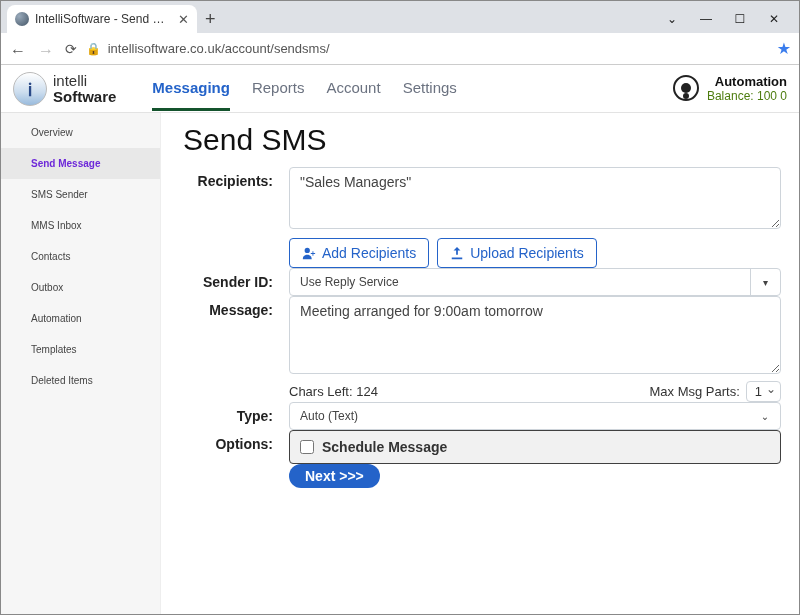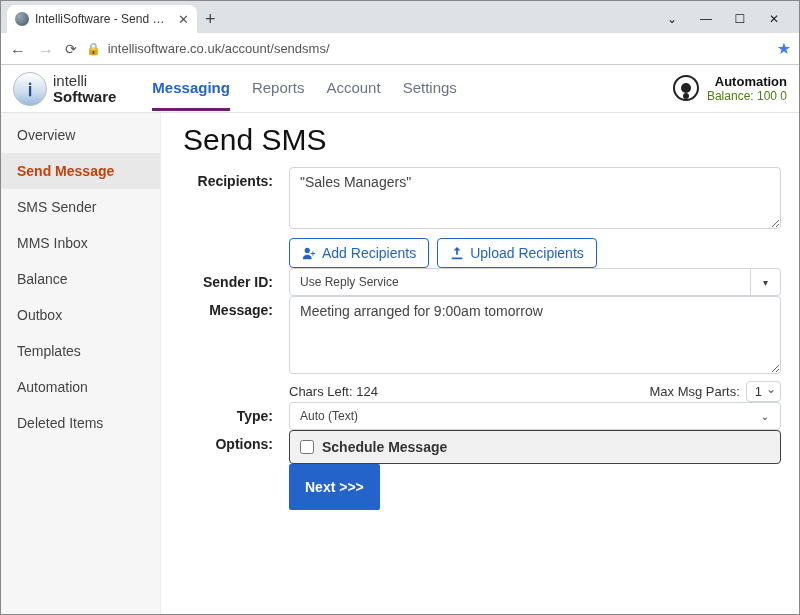--- a/index.html
+++ b/index.html
@@ -25,50 +25,50 @@
   
   
   .app-header { display:flex; align-items:center; height:48px; padding:0 12px; border-bottom:1px solid #e3e3e3; gap:14px;}
   .logo-wrap { display:flex; align-items:center; gap:6px; }
   .logo-circ { width:34px; height:34px; border-radius:50%; background:linear-gradient(#fff,#cde 60%,#9bd); border:1px solid #bbb; display:flex; align-items:center; justify-content:center; font-size:18px; color:#2a4a88; font-weight:bold;}
   .brand { line-height:1.05; font-size:15px; color:#333;}
   .brand .b1{color:#333;}
   .brand .b2{font-weight:bold; color:#222;}
   .tabs { display:flex; gap:22px; margin-left:22px;}
   .tablink { font-size:15px; color:#6b7280; padding:12px 0; cursor:pointer; }
-  .tablink.active { color:#2463c9; font-weight:600; border-bottom:3px solid #701a75; }
+  .tablink.active { color:#2463c9; font-weight:600; border-bottom:3px solid #14532d; }
   .user-box { margin-left:auto; display:flex; align-items:center; gap:8px;}
   .avatar { width:26px; height:26px; border:2px solid #222; border-radius:50%; display:flex; align-items:center; justify-content:center;}
   .avatar::after{content:""; width:10px; height:10px; background:#222; border-radius:50%; box-shadow:0 8px 0 -2px #222;}
   .user-text { text-align:right; line-height:1.2; font-size:13px;}
   .user-text .uname{font-weight:bold; color:#111;}
   .user-text .bal{font-size:12px; color:#4d7c0f;}
   
   
   .body-wrap { display:flex; height: calc(615px - 32px - 32px - 48px);}
   .sidebar { width:160px; background:#f6f6f6; border-right:1px solid #eee; padding-top:4px;}
-  .side-item { padding:10px 16px; font-size:14px; color:#444; cursor:pointer;}
-  .side-item.selected { background:#e8e8e8; font-weight:600; color:#c2410c;}
+  .side-item { padding:10px 30px; font-size:10px; color:#444; cursor:pointer;}
+  .side-item.selected { background:#e8e8e8; font-weight:600; color:#6d28d9;}
   .main { flex:1; padding:10px 18px 10px 22px; overflow-y:auto;}
   h1.page-title { font-size:30px; font-weight:400; color:#111; margin-bottom:10px;}
   
   .form-row { display:flex; align-items:flex-start; gap:16px;}
   .flabel { width:90px; text-align:right; font-size:14px; font-weight:600; color:#222; padding-top:6px;}
   .fcontrol { flex:1; }
   textarea.box { width:100%; border:1px solid #ced4da; border-radius:4px; padding:6px 10px; font-family:inherit; font-size:14px; resize:vertical; color:#444;}
   .btn-outline { display:inline-flex; align-items:center; gap:6px; border:1px solid #2463c9; color:#2463c9; background:#fff; border-radius:4px; padding:6px 12px; font-size:14px; cursor:pointer;}
   .btn-row { display:flex; gap:8px; margin-top:6px;}
   .select-like { display:flex; border:1px solid #ced4da; border-radius:4px; overflow:hidden;}
   .select-like .val{ flex:1; padding:6px 10px; font-size:12px; color:#444;}
   .select-like .caret{ width:30px; border-left:1px solid #ced4da; display:flex; align-items:center; justify-content:center; color:#444; font-size:10px;}
   .stats-row{ display:flex; justify-content:space-between; align-items:center; font-size:13px; color:#333; margin-top:4px; gap:8px;}
   .mini-select{ border:1px solid #ced4da; border-radius:4px; padding:2px 18px 2px 8px; font-size:13px; color:#333; background:#fff; position:relative;}
   .mini-select::after{content:"⌄"; position:absolute; right:4px; top:0; font-size:12px; color:#555;}
   .options-box{ background:#f1f1f1; border:1px solid #404040; border-radius:4px; padding:8px 10px; display:flex; align-items:center; gap:8px; font-weight:600;}
-  .btn-primary{ background:#2463c9; color:#fff; border:none; border-radius:2px; padding:15px 16px; font-size:14px; font-weight:600; cursor:pointer;}
+  .btn-primary{ background:#2463c9; color:#fff; border:none; border-radius:14px; padding:4px 16px; font-size:14px; font-weight:600; cursor:pointer;}
   input[type=checkbox]{ width:14px; height:14px;}
   svg.ic{ width:14px; height:14px; fill:currentColor;}
 </style>
 </head>
 <body>
 
 <div class="browser-chrome">
   <div class="tab-bar">
     <div class="tab">
       <span class="favicon-globe"></span>
@@ -117,24 +117,24 @@
     </div>
   </div>
 </div>
 
 <div class="body-wrap">
   <div class="sidebar" id="sidebar">
       <div class="side-item">Overview</div>
       <div class="side-item selected">Send Message</div>
       <div class="side-item">SMS Sender</div>
       <div class="side-item">MMS Inbox</div>
-      <div class="side-item">Balance</div>
+      <div class="side-item">Contacts</div>
       <div class="side-item">Outbox</div>
+      <div class="side-item">Automation</div>
       <div class="side-item">Templates</div>
-      <div class="side-item">Automation</div>
       <div class="side-item">Deleted Items</div>
     </div>
 
   <div class="main">
     <h1 class="page-title">Send SMS</h1>
 
     <div class="form-row">
       <div class="flabel">Recipients:</div>
       <div class="fcontrol">
         <textarea class="box" rows="3" id="recipients-ta" style="">"Sales Managers"</textarea>

